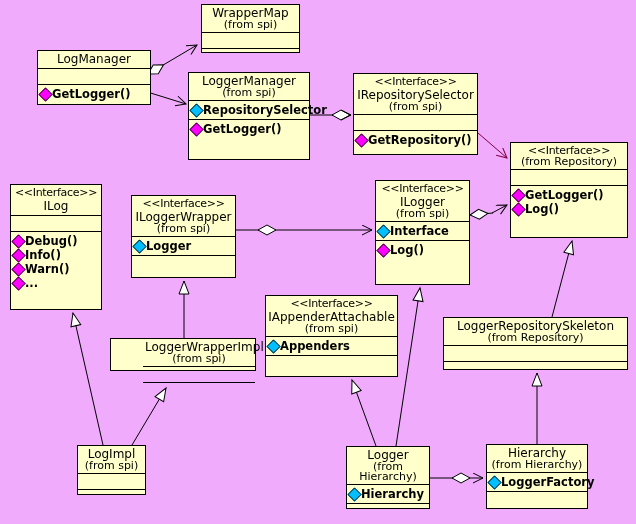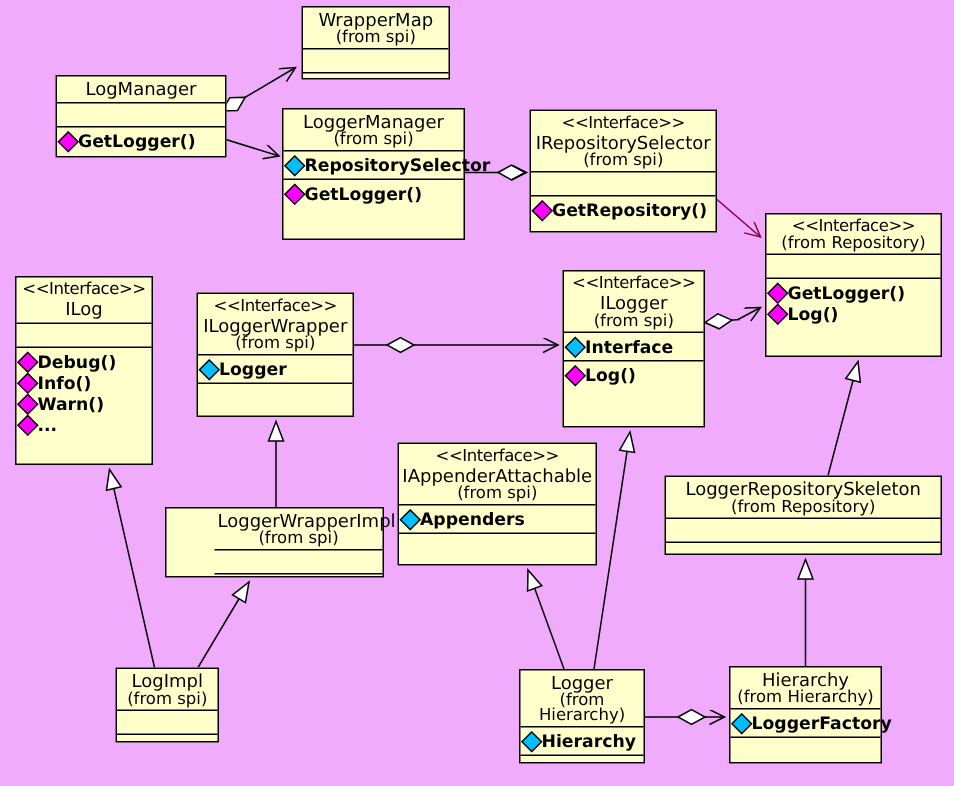--- a/index.html
+++ b/index.html
@@ -314,21 +314,21 @@
       <div class="compartment comp-div comp-body">
         <div class="member">
           <span class="mark mark-attr"></span>
           <span>Appenders</span>
         </div>
       </div>
       <div class="compartment comp-div comp-body">
         <div class="empty-row"></div>
       </div>
     </div>
-    <div class="uml-class" style="left: 110px; top: 338px; width: 146px; height: 47px; padding-left: 32px;">
+    <div class="uml-class" style="left: 110px; top: 338px; width: 146px; height: 33px; padding-left: 32px;">
       <div class="compartment comp-head">
         <div class="cname">LoggerWrapperImpl</div>
         <div class="pkg">(from spi)</div>
       </div>
       <div class="compartment comp-div comp-body">
         <div class="empty-row"></div>
       </div>
       <div class="compartment comp-div comp-body">
         <div class="empty-row"></div>
       </div>

